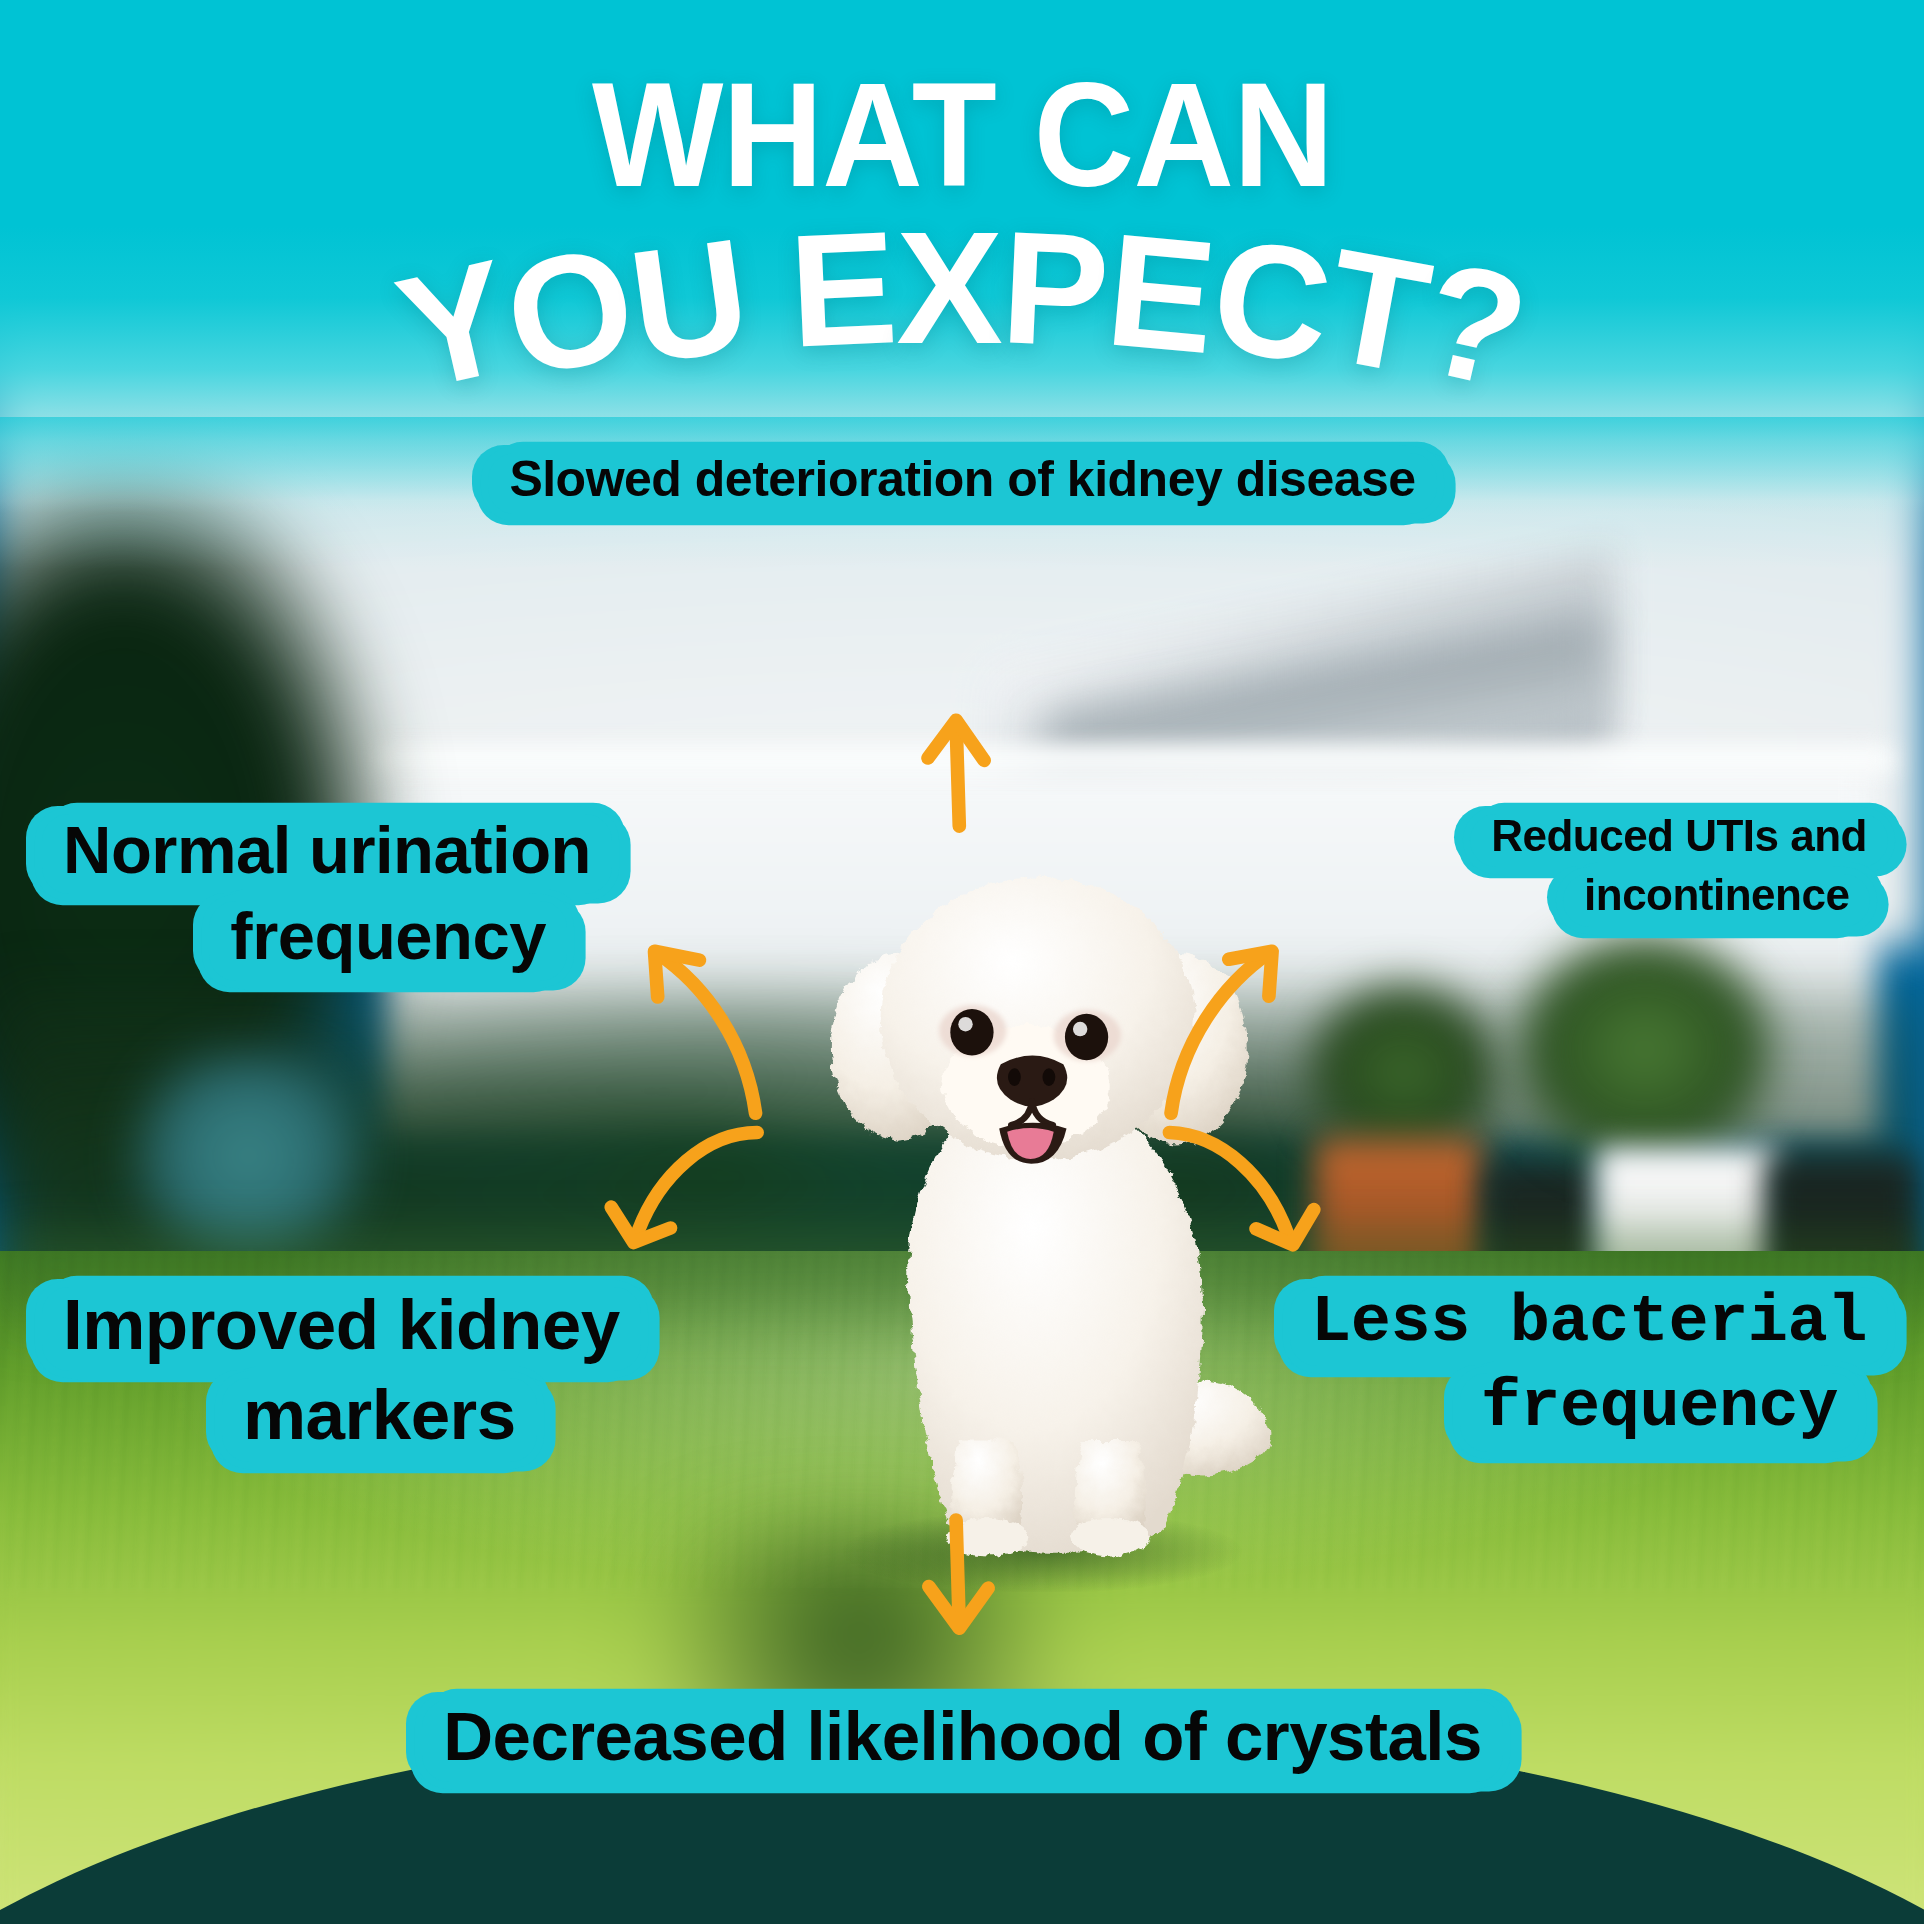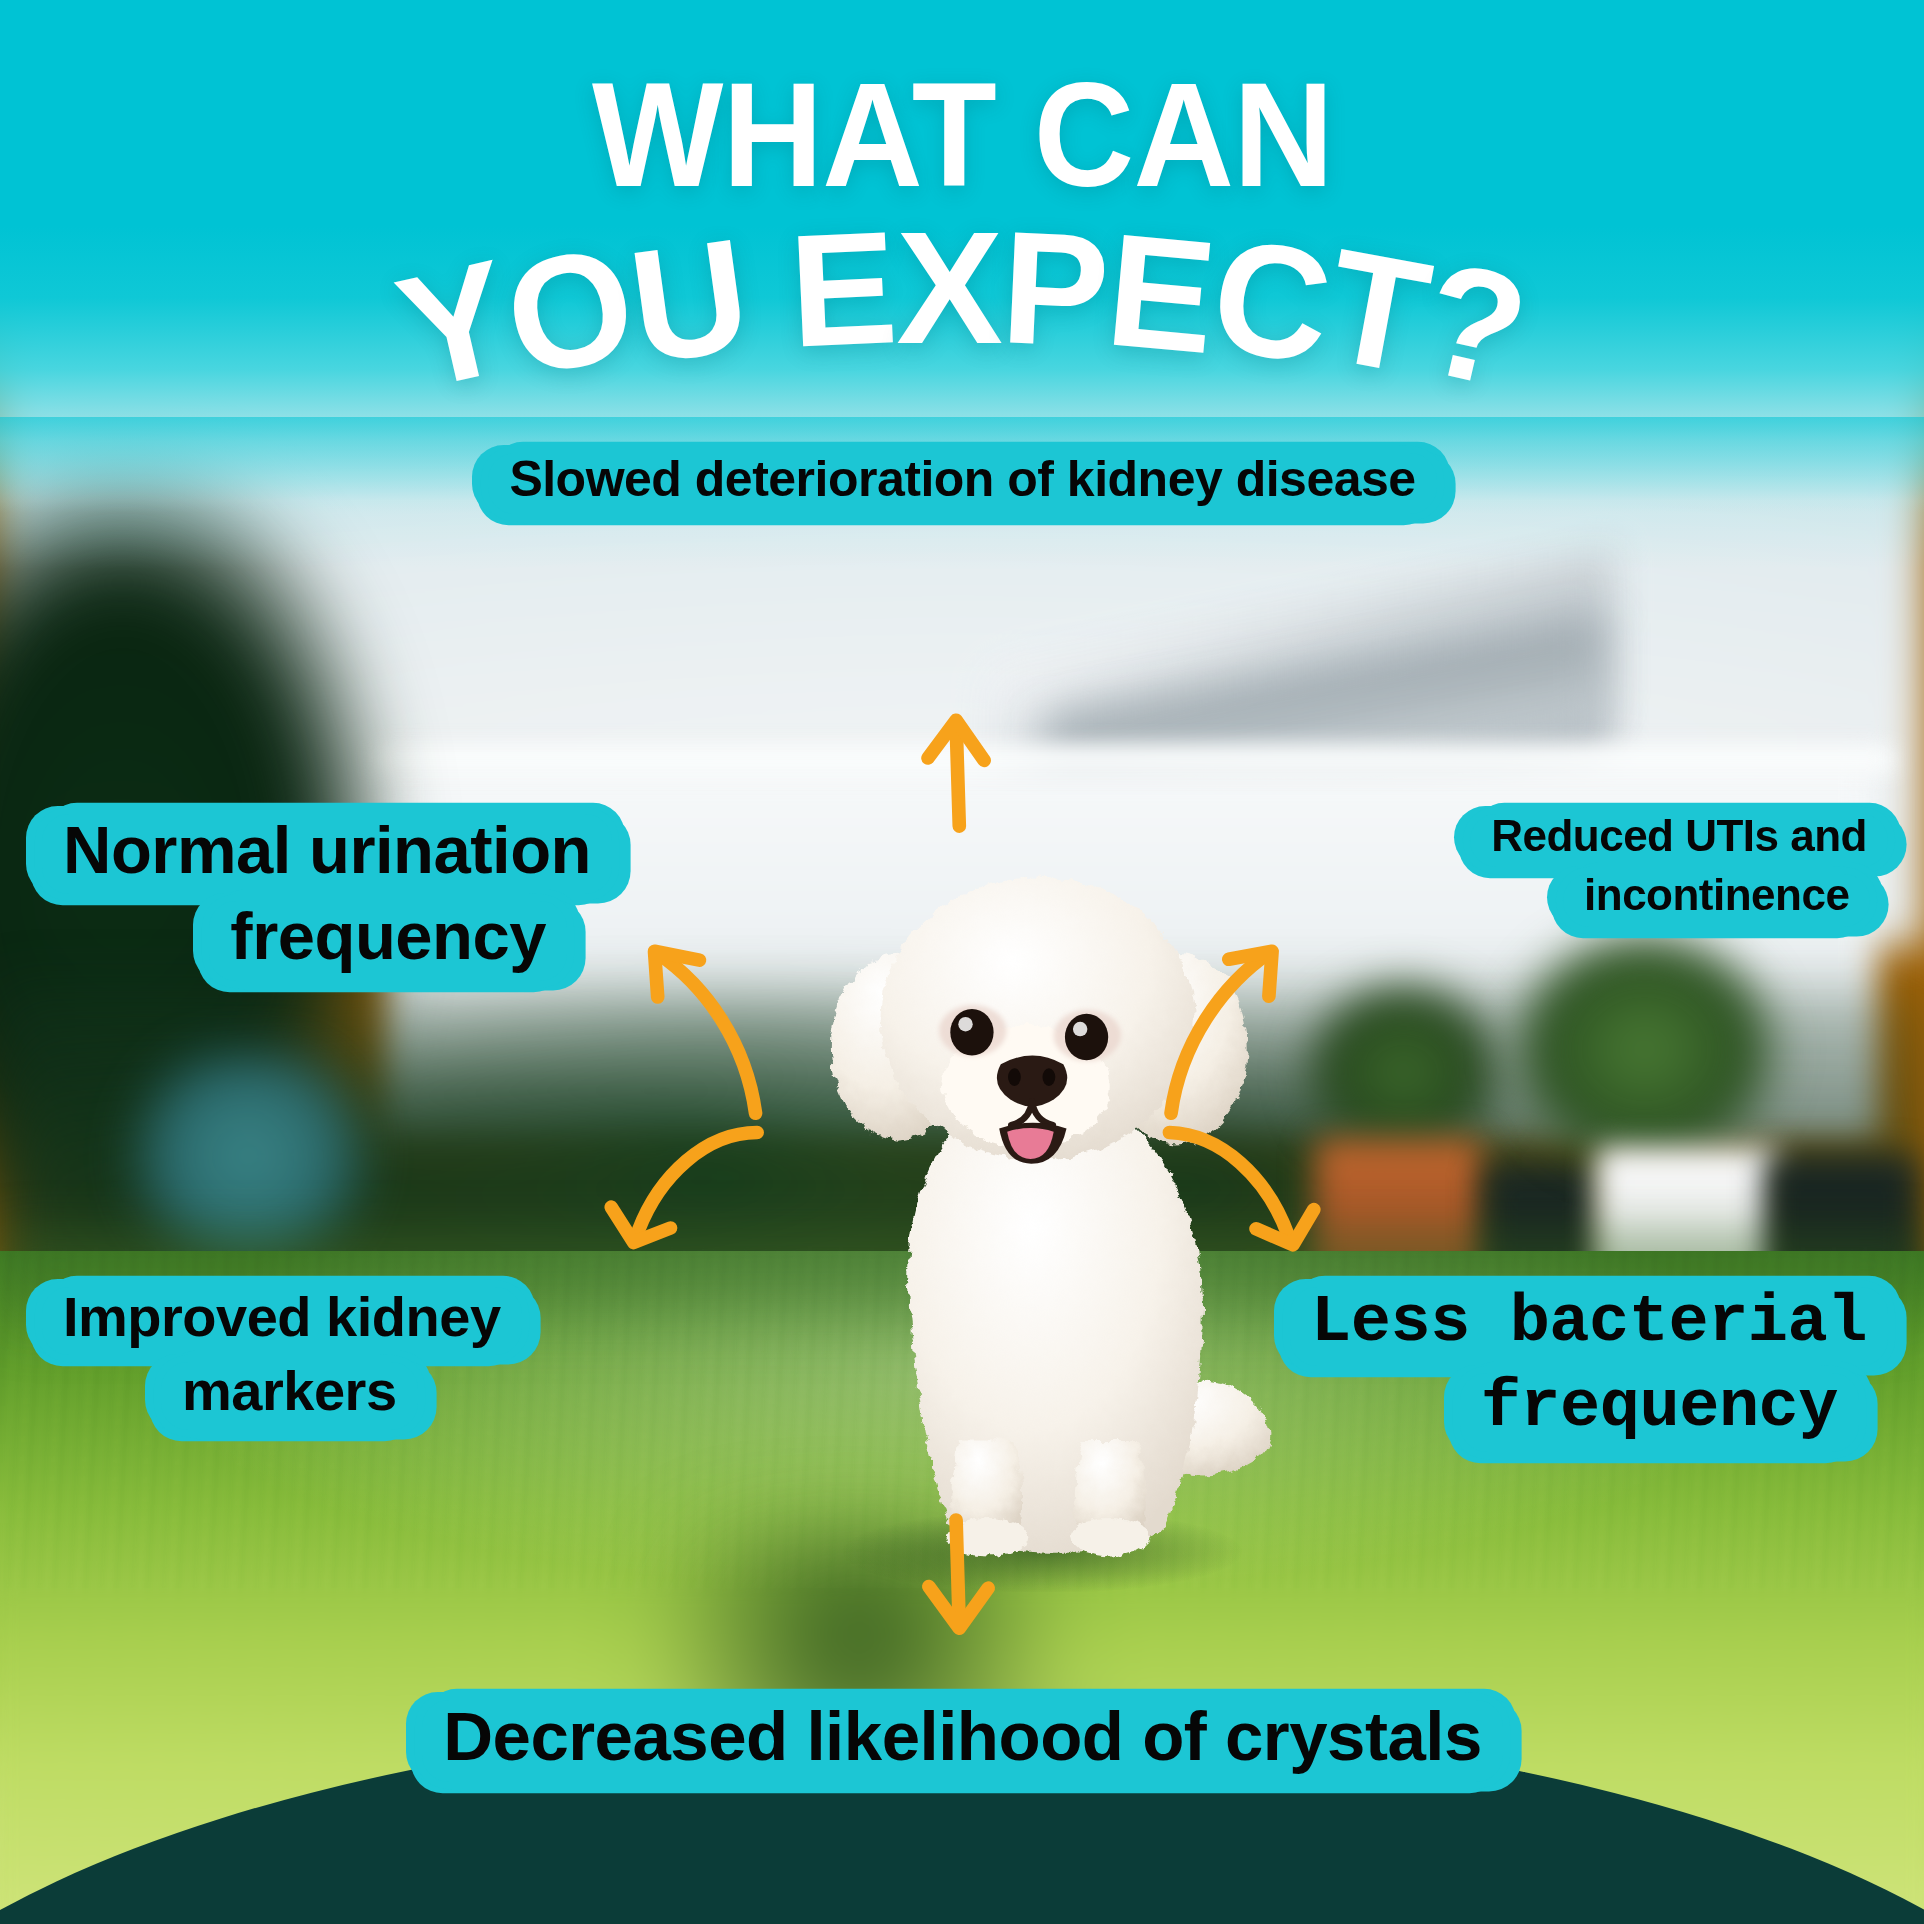--- a/index.html
+++ b/index.html
@@ -1,20 +1,20 @@
 <!DOCTYPE html>
 <html style="font-size:13px"><head>
 <meta charset="utf-8">
 <style>
   html,body{margin:0;padding:0;background:#000;}
   *{box-sizing:border-box;}
   .stage{
     position:relative;width:1925px;height:1925px;overflow:hidden;
     font-family:"Liberation Sans","DejaVu Sans",sans-serif;
-    background:#a16207;
+    background:#0369a1;
   }
 
   
   .photo{position:absolute;inset:0;overflow:hidden;}
 
   
   .sky{
     position:absolute;left:0;right:0;top:0;height:946px;
     background:
       radial-gradient(140% 90% at 50% 100%, rgba(255,255,255,.55) 0%, rgba(255,255,255,0) 62%),
@@ -200,21 +200,21 @@
   .c-left1{top:806px;left:42px;}
   .c-left1 .line .txt{font-size:67px;}
   .c-left1 .line:nth-child(2){margin-left:auto;margin-right:45px;}
 
   .c-right1{top:806px;right:37px;}
   .c-right1 .line{margin-left:auto;}
   .c-right1 .line .txt{font-size:44px;}
   .c-right1 .line:nth-child(2){margin-right:17.6px;text-align:center;}
 
   .c-left2{top:1279px;left:42px;}
-  .c-left2 .line .txt{font-size:56px;}
+  .c-left2 .line .txt{font-size:71px;}
   .c-left2 .line:nth-child(2){margin-left:auto;margin-right:104px;}
 
   .c-right2{top:1279px;right:37px;}
   .c-right2 .line{margin-left:auto;font-family:Liberation Mono, monospace;}
   .c-right2 .line .txt{font-size:67px;}
   .c-right2 .line:nth-child(2){margin-right:29px;}
 
   .c-bot{top:1692px;left:0;right:0;text-align:right;}
   .c-bot .line .txt{font-size:69px;}
 

